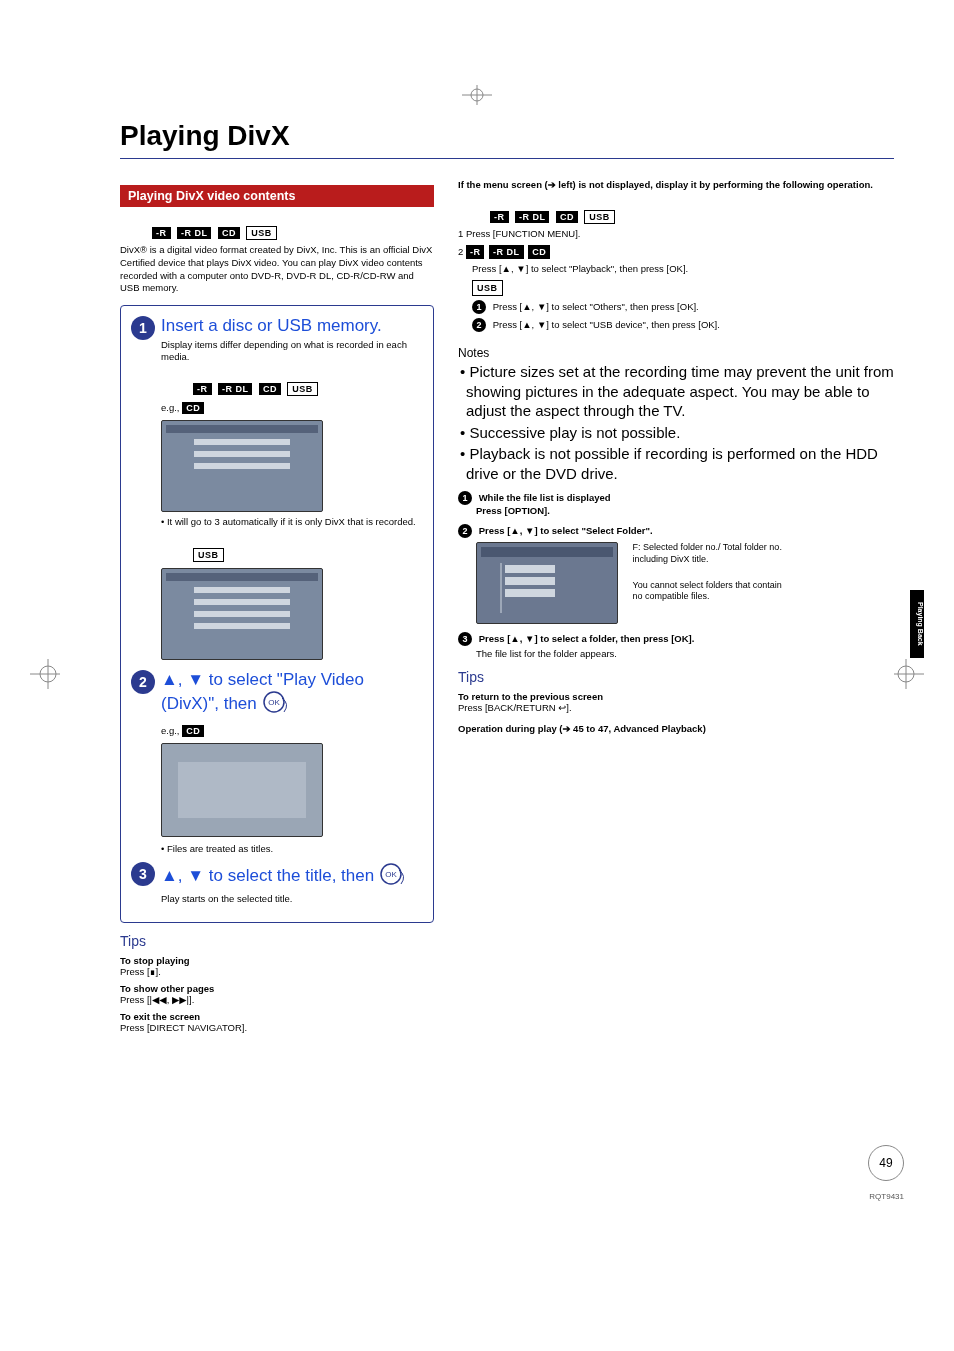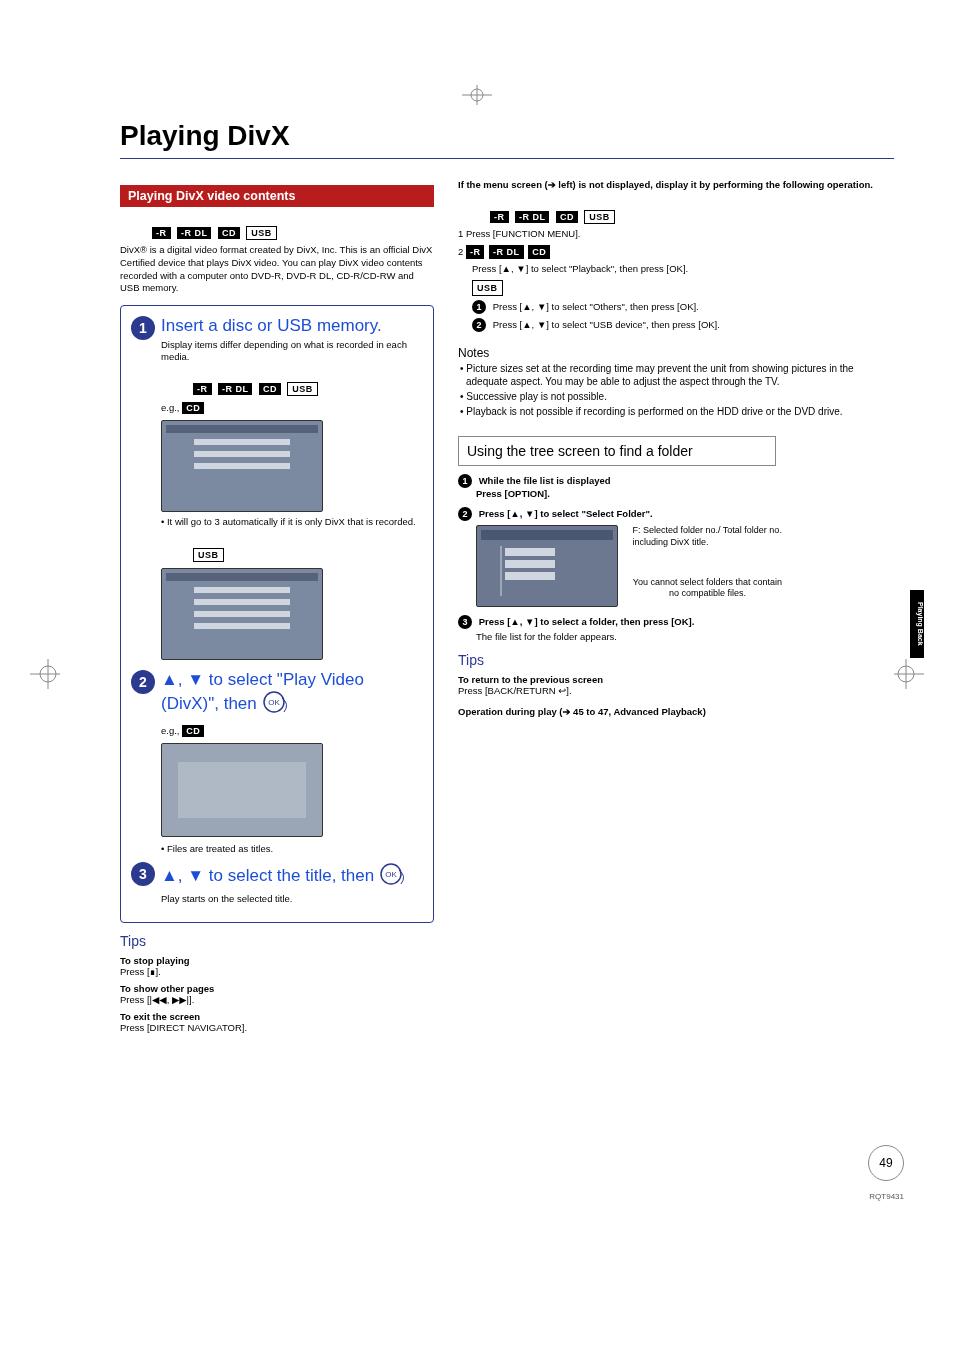--- a/index.html
+++ b/index.html
@@ -123,21 +123,21 @@
   .mock-small .inner {
     position:absolute; top:18px; left:16px; right:16px; bottom:18px; background:#afb9c6;
   }
   .tips-head {
     color:#2b3a8f; font-size:14px; margin-top:10px;
   }
   .tips-item-b { font-size:9.5px; font-weight:bold; margin-top:6px;}
   .tips-item { font-size:9.5px;}
   .right-top-bold { font-size:9.5px; font-weight:bold; line-height:1.3;}
   .notes-head { font-size:12px; margin-top:14px;}
-  .note-li { font-size:10px; line-height:1.3; margin-top:2px; padding-left:8px; text-indent:-6px;}
+  .note-li { font-size:15px; line-height:1.3; margin-top:2px; padding-left:8px; text-indent:-6px;}
   .subsection-box {
     border:1px solid #888; padding:6px 8px; font-size:14px; margin-top:18px; width: 300px;
   }
   .num-circ {
     display:inline-block; width:14px; height:14px; border-radius:50%; background:#000; color:#fff; font-size:9px; font-weight:bold; text-align:center; line-height:14px; margin-right:4px;
   }
   .sub-step { font-size:9.5px; font-weight:bold; margin-top:8px;}
   .sub-step-body { font-size:9.5px; margin-top:2px;}
   .tree-mock {
     display:inline-block; width:140px; height:80px; background:#6b7890; border:1px solid #333; vertical-align:top; margin-top:4px; position:relative; border-radius:2px;
@@ -318,21 +318,20 @@
       <div class="body-text" style="padding-left:14px;">
         <span class="num-circ">2</span>
         <span>Press [▲, ▼] to select "USB device", then press [OK].</span>
       </div>
 
       <div class="notes-head">Notes</div>
       <div class="note-li">• Picture sizes set at the recording time may prevent the unit from showing pictures in the adequate aspect. You may be able to adjust the aspect through the TV.</div>
       <div class="note-li">• Successive play is not possible.</div>
       <div class="note-li">• Playback is not possible if recording is performed on the HDD drive or the DVD drive.</div>
 
-      <div class="subsection-box">Using the tree screen to find a folder</div>
 
       <div class="sub-step">
         <span class="num-circ">1</span>
         <span>While the file list is displayed</span>
       </div>
       <div class="sub-step" style="padding-left:18px; margin-top:0;">
         <span>Press [OPTION].</span>
       </div>
 
       <div class="sub-step">
@@ -344,21 +343,21 @@
           <svg width="140" height="80">
             <rect x="4" y="4" width="132" height="10" fill="#4a5770"></rect>
             <line x1="24" y1="20" x2="24" y2="70" stroke="#cfd6df"></line>
             <rect x="28" y="22" width="50" height="8" fill="#cfd6df"></rect>
             <rect x="28" y="34" width="50" height="8" fill="#cfd6df"></rect>
             <rect x="28" y="46" width="50" height="8" fill="#cfd6df"></rect>
           </svg>
         </div>
         <div class="tree-desc">
           <div>F: Selected folder no./ Total folder no. including DivX title.</div>
-          <div style="margin-top:28px;text-align:center;">You cannot select folders that contain no compatible files.</div>
+          <div style="margin-top:14px;">You cannot select folders that contain no compatible files.</div>
         </div>
       </div>
 
       <div class="sub-step">
         <span class="num-circ">3</span>
         <span>Press [▲, ▼] to select a folder, then press [OK].</span>
       </div>
       <div class="sub-step-body" style="padding-left:18px;">The file list for the folder appears.</div>
 
       <div class="tips-head">Tips</div>

